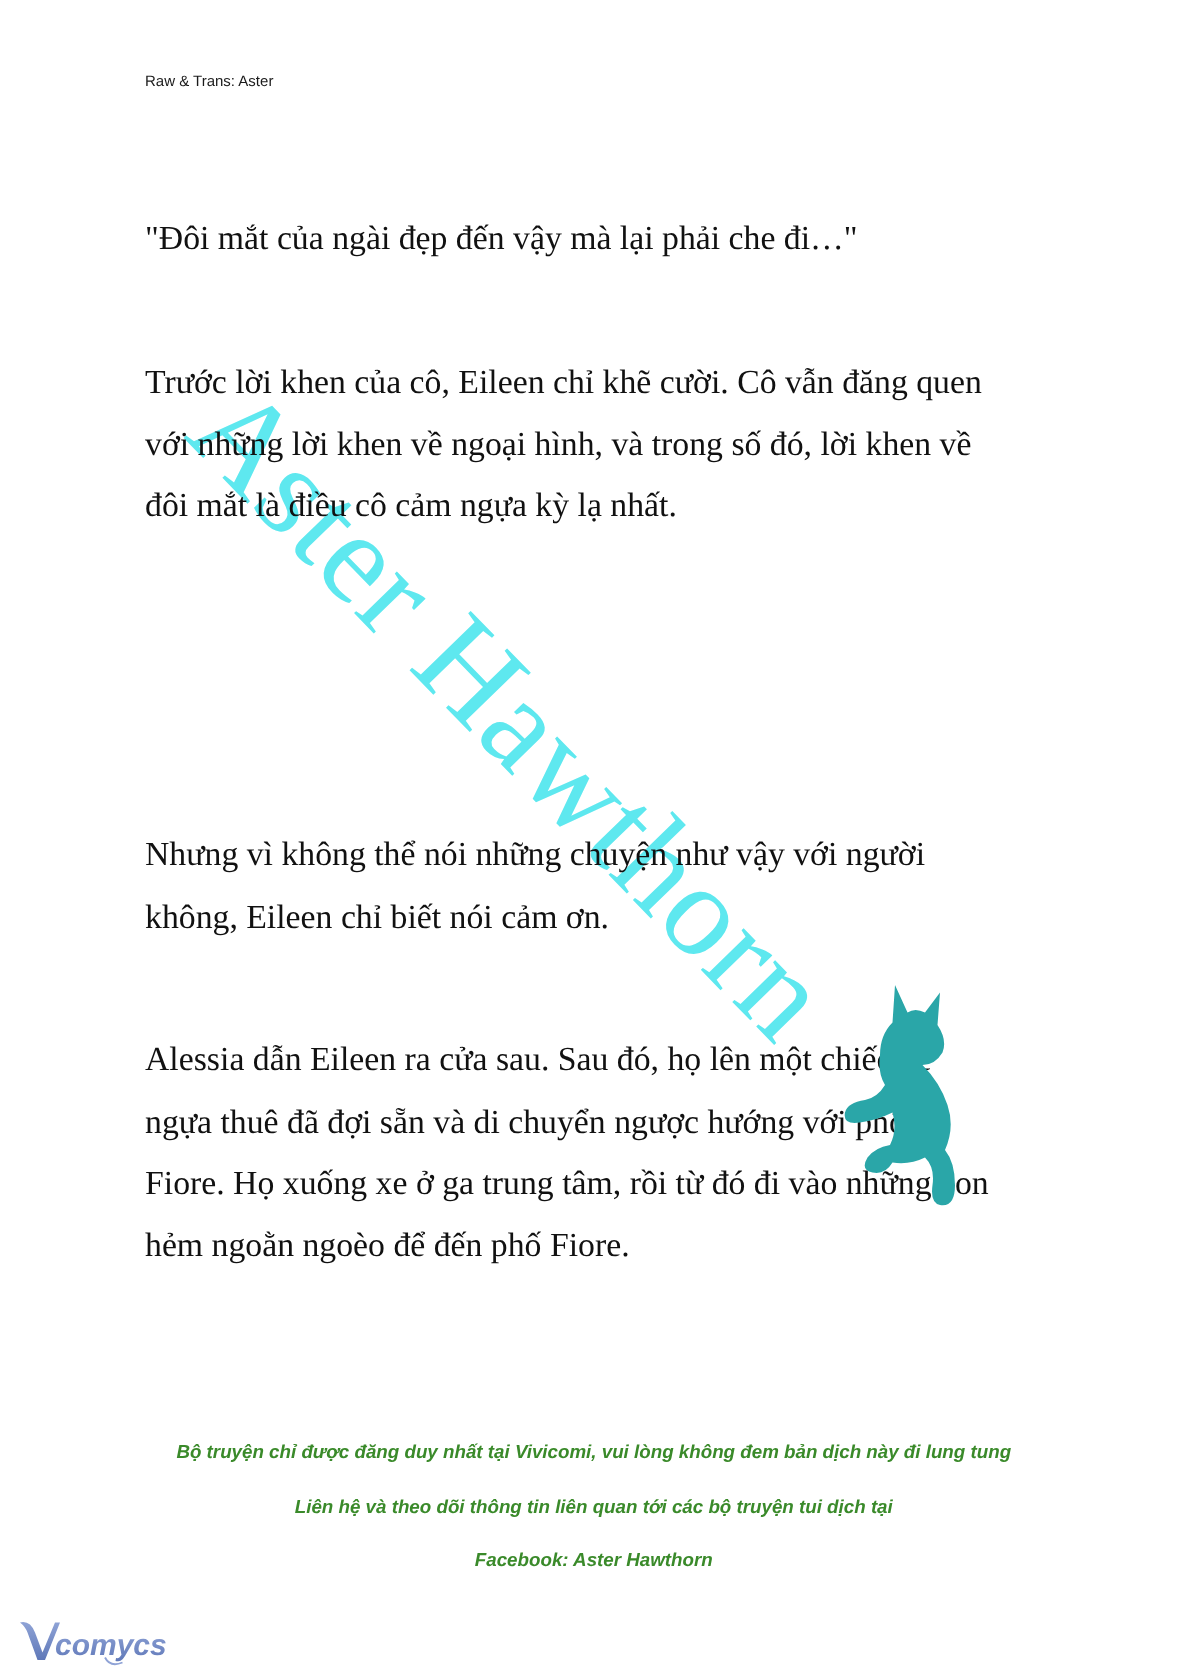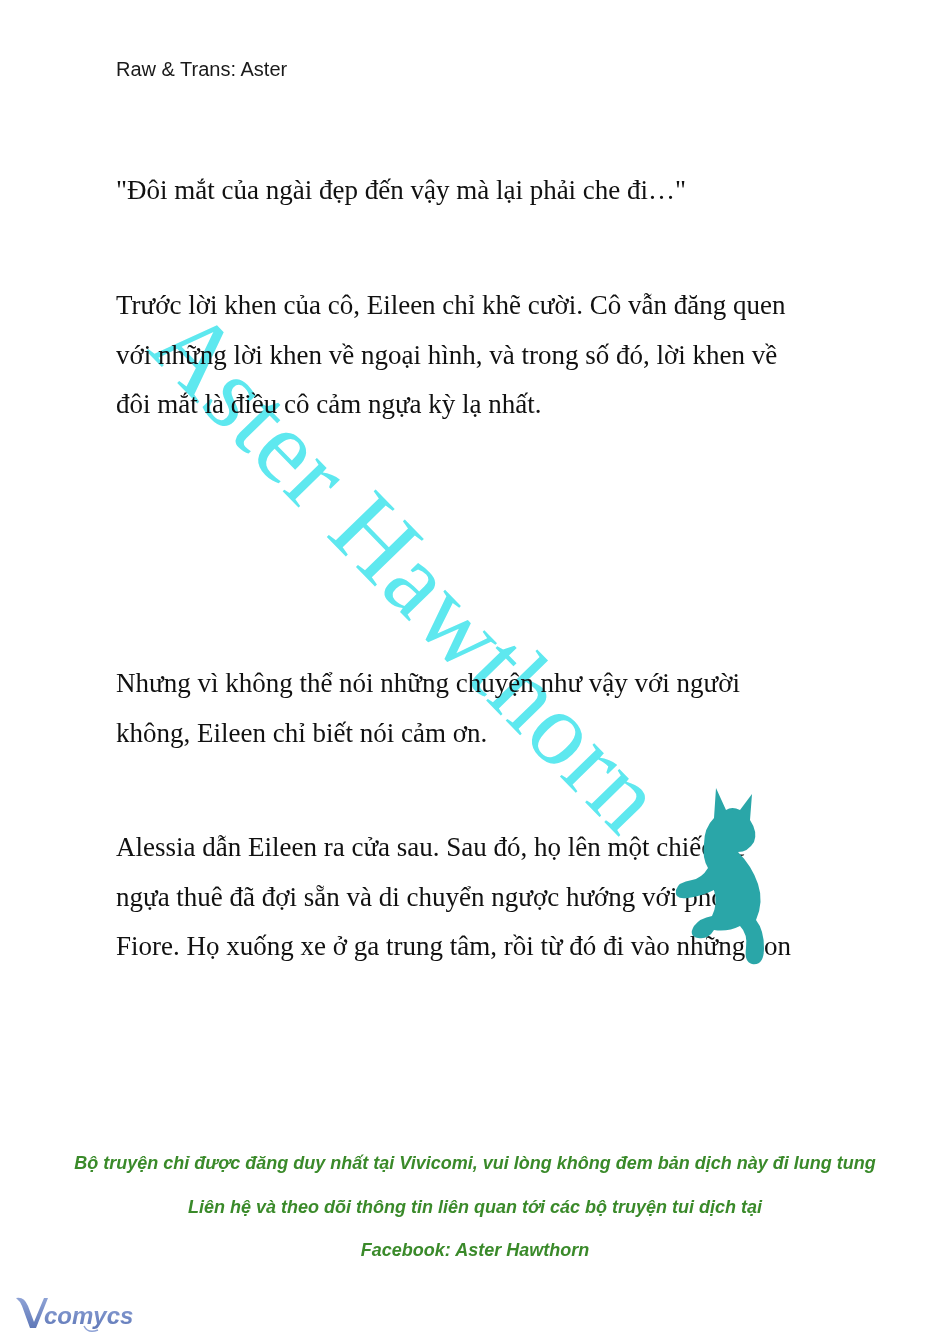--- a/index.html
+++ b/index.html
@@ -17,21 +17,21 @@
       position: absolute;
       left: 0; top: 0;
       width: 950px; height: 1343px;
       background: #ffffff;
     }
     .header {
       position: absolute;
       left: 116px;
       top: 58px;
       font-family: "Liberation Sans", sans-serif;
-      font-size: 20px;
+      font-size: 12px;
       color: #1a1a1a;
       white-space: nowrap;
     }
     .para {
       position: absolute;
       left: 116px;
       width: 740px;
       font-family: "Liberation Serif", serif;
       font-size: 27px;
       line-height: 49.5px;
@@ -62,21 +62,21 @@
       width: 120px;
       height: 190px;
       z-index: 3;
     }
     .footer-note {
       position: absolute;
       left: 0;
       width: 950px;
       text-align: center;
       font-family: "Liberation Sans", sans-serif;
-      font-size: 18px;
+      font-size: 15px;
       font-weight: bold;
       font-style: italic;
       color: #3a8a2a;
       white-space: nowrap;
     }
     .logo {
       position: absolute;
       left: 14px;
       top: 1292px;
       width: 130px;
@@ -107,20 +107,21 @@
 
   <div class="para" style="top:659px;">
     <span class="line">Nhưng vì không thể nói những chuyện như vậy với người</span>
     <span class="line">không, Eileen chỉ biết nói cảm ơn.</span>
   </div>
 
   <div class="para" style="top:823px;">
     <span class="line">Alessia dẫn Eileen ra cửa sau. Sau đó, họ lên một chiếc xe</span>
     <span class="line">ngựa thuê đã đợi sẵn và di chuyển ngược hướng với phố</span>
     <span class="line">Fiore. Họ xuống xe ở ga trung tâm, rồi từ đó đi vào những con</span>
+    <span class="line">hẻm ngoằn ngoèo để đến phố Fiore.</span>
   </div>
 
   <svg class="cat" viewBox="0 0 120 190" xmlns="http://www.w3.org/2000/svg">
     <path fill="#2aa6a8" d="
       M48 8 L58 30 Q64 26 72 30 L84 14 L82 40
       Q90 52 86 62 Q80 72 70 72
       Q84 86 90 104 Q96 122 88 140
       Q96 150 96 168 Q96 186 84 184
       Q76 182 78 168 Q80 154 72 146
       Q60 152 46 150 Q40 160 30 158

